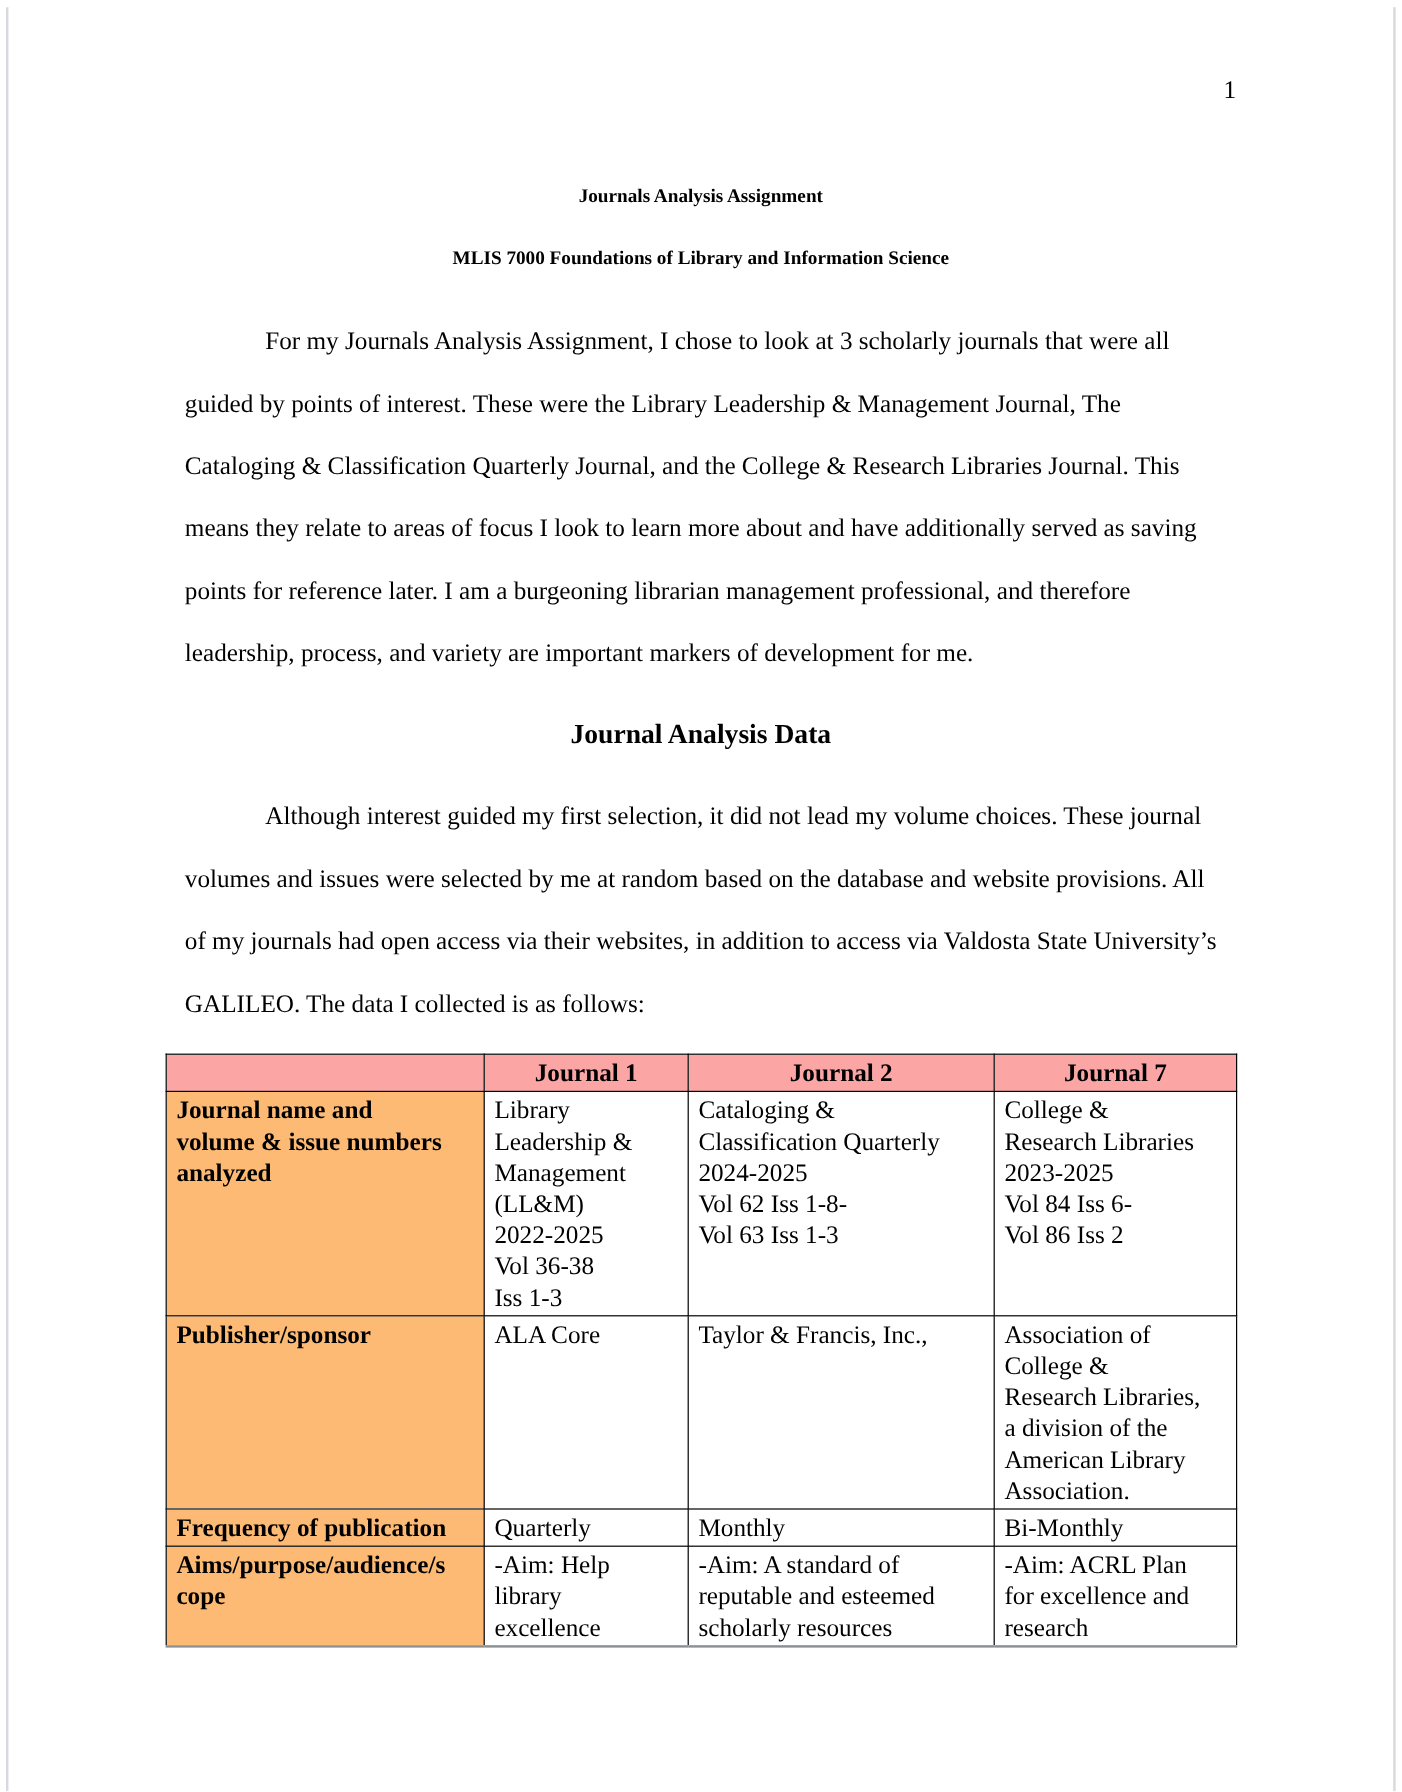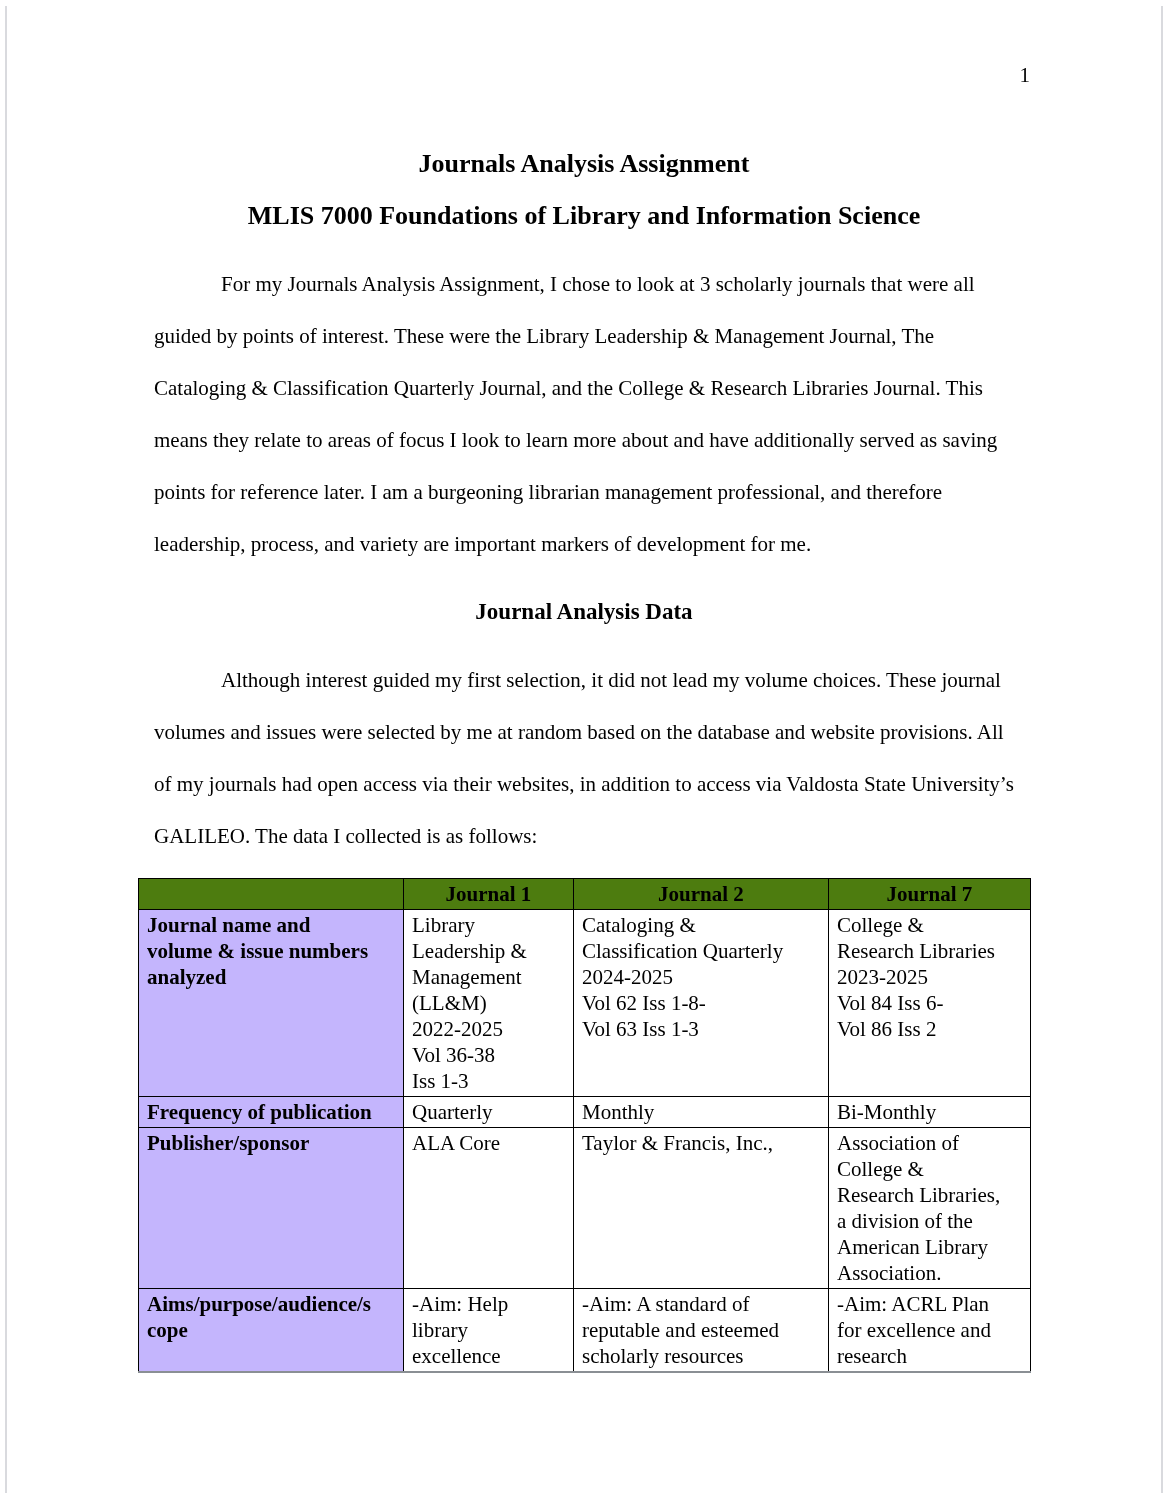--- a/index.html
+++ b/index.html
@@ -37,21 +37,21 @@
     margin-top: 62px;
     text-align: right;
     font-size: 21px;
     line-height: 26px;
   }
 
   .title-block {
     margin-top: 50px;
     text-align: center;
     font-weight: bold;
-    font-size: 26px;
+    font-size: 16px;
     line-height: 52px;
   }
 
   .para {
     margin: 16px;
     font-size: 21px;
     line-height: 52px;
     text-indent: 67px;
     text-align: left;
   }
@@ -73,26 +73,26 @@
   .journal-table th,
   .journal-table td {
     border: 1.5px solid #000000;
     vertical-align: top;
     padding: 2px 8px;
     line-height: 26px;
     white-space: pre-line;
     overflow: hidden;
   }
   .journal-table th {
-    background: #4d7c0f;
+    background: #fca5a5;
     font-weight: bold;
     text-align: center;
   }
   .journal-table td.row-label {
-    background: #c4b5fd;
+    background: #fdba74;
     font-weight: bold;
     text-align: left;
   }
   .journal-table tr:last-child th,
   .journal-table tr:last-child td {
     border-bottom: 2px solid #8a8f94;
   }
 </style>
 </head>
 <body>
@@ -146,35 +146,35 @@
 2024-2025
 Vol 62 Iss 1-8-
 Vol 63 Iss 1-3</td>
           <td>College &amp;
 Research Libraries
 2023-2025
 Vol 84 Iss 6-
 Vol 86 Iss 2</td>
         </tr>
         <tr>
-          <td class="row-label">Frequency of publication</td>
-          <td>Quarterly</td>
-          <td>Monthly</td>
-          <td>Bi-Monthly</td>
-        </tr>
-        <tr>
           <td class="row-label">Publisher/sponsor</td>
           <td>ALA Core</td>
           <td>Taylor &amp; Francis, Inc.,</td>
           <td>Association of
 College &amp;
 Research Libraries,
 a division of the
 American Library
 Association.</td>
+        </tr>
+        <tr>
+          <td class="row-label">Frequency of publication</td>
+          <td>Quarterly</td>
+          <td>Monthly</td>
+          <td>Bi-Monthly</td>
         </tr>
         <tr>
           <td class="row-label">Aims/purpose/audience/s
 cope</td>
           <td>-Aim: Help
 library
 excellence</td>
           <td>-Aim: A standard of
 reputable and esteemed
 scholarly resources</td>

